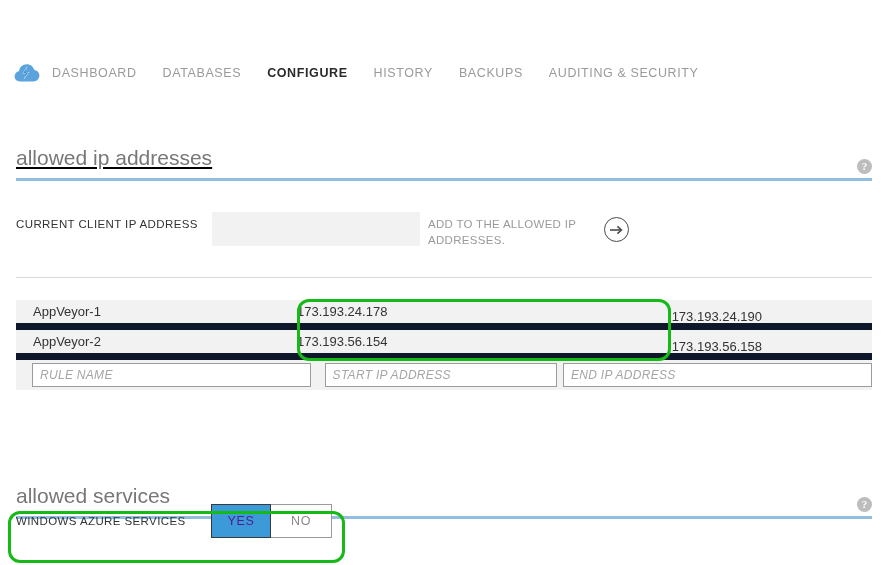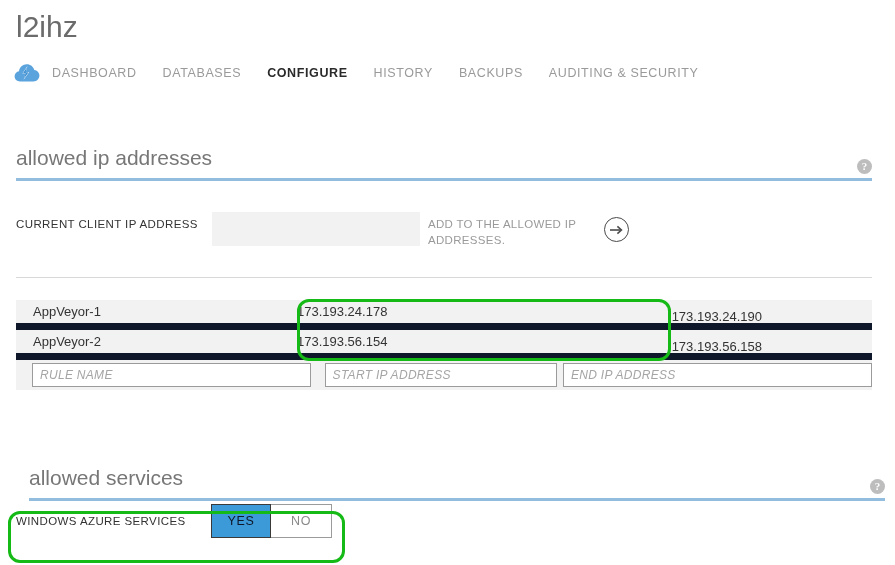--- a/index.html
+++ b/index.html
@@ -206,49 +206,48 @@
     width: 60px;
     display: flex; align-items: center; justify-content: center;
     font-size: 12.5px;
     letter-spacing: 0.7px;
     color: #8a8a8a;
     background: #ffffff;
     cursor: pointer;
   }
   .toggle-opt.selected {
     background: #3d9ad8;
-    color: #0f172a;
+    color: #4c1d95;
     border: 1px solid #3a3a3a;
     margin: -1px 0 -1px -1px;
   }
 </style>
 </head>
 <body>
 
 <div class="page">
 
-  <div class="page-title">l2ihz</div>
 
   <div class="tabbar">
     <span class="brand-icon">
       <svg width="26" height="20" viewBox="0 0 26 20">
         <path d="M6.2 18.5 C2.8 18.5 0.6 16.2 0.6 13.3 C0.6 10.7 2.5 8.6 5.0 8.2 C5.4 4.2 8.7 1.2 12.8 1.2 C16.4 1.2 19.4 3.6 20.3 6.9 C23.2 7.2 25.4 9.6 25.4 12.6 C25.4 15.9 22.8 18.5 19.5 18.5 Z" fill="#5ba3dd"></path>
         <path d="M13.4 3.0 L8.4 10.4 L11.6 10.4 L9.6 16.8 L15.2 9.0 L11.8 9.0 Z" fill="#ffffff"></path>
         <path d="M13.0 4.2 L8.9 10.2 L11.6 10.2 L10.0 15.6 L14.6 9.3 L11.7 9.3 Z" fill="#3f8fd0"></path>
       </svg>
     </span>
     <span class="tab">DASHBOARD</span>
     <span class="tab">DATABASES</span>
     <span class="tab active">CONFIGURE</span>
     <span class="tab">HISTORY</span>
     <span class="tab">BACKUPS</span>
     <span class="tab">AUDITING &amp; SECURITY</span>
   </div>
 
-  <div class="section" style="top:144px;">
+  <div class="section" style="top:144px;text-decoration:underline;">
     <div class="section-title">allowed ip addresses</div>
     <div class="section-rule"></div>
     <div class="help-icon">?</div>
   </div>
 
   <div class="client-row">
     <div class="client-label">CURRENT CLIENT IP ADDRESS</div>
     <div class="client-value-box"></div>
     <div class="add-hint">ADD TO THE ALLOWED IP ADDRESSES.</div>
     <div class="arrow-btn">
@@ -276,21 +275,21 @@
     </div>
     <div class="ip-input-row">
       <input class="in-name" type="text" placeholder="RULE NAME" style="">
       <input class="in-start" type="text" placeholder="START IP ADDRESS" style="">
       <input class="in-end" type="text" placeholder="END IP ADDRESS" style="">
     </div>
   </div>
 
   <div class="green-box" id="green-ip"></div>
 
-  <div class="section" style="top:464px;margin-left:13px;">
+  <div class="section" style="top:482px;">
     <div class="section-title">allowed services</div>
     <div class="section-rule"></div>
     <div class="help-icon">?</div>
   </div>
 
   <div class="svc-row">
     <div class="svc-label">WINDOWS AZURE SERVICES</div>
     <div class="toggle">
       <div class="toggle-opt selected">YES</div>
       <div class="toggle-opt">NO</div>

